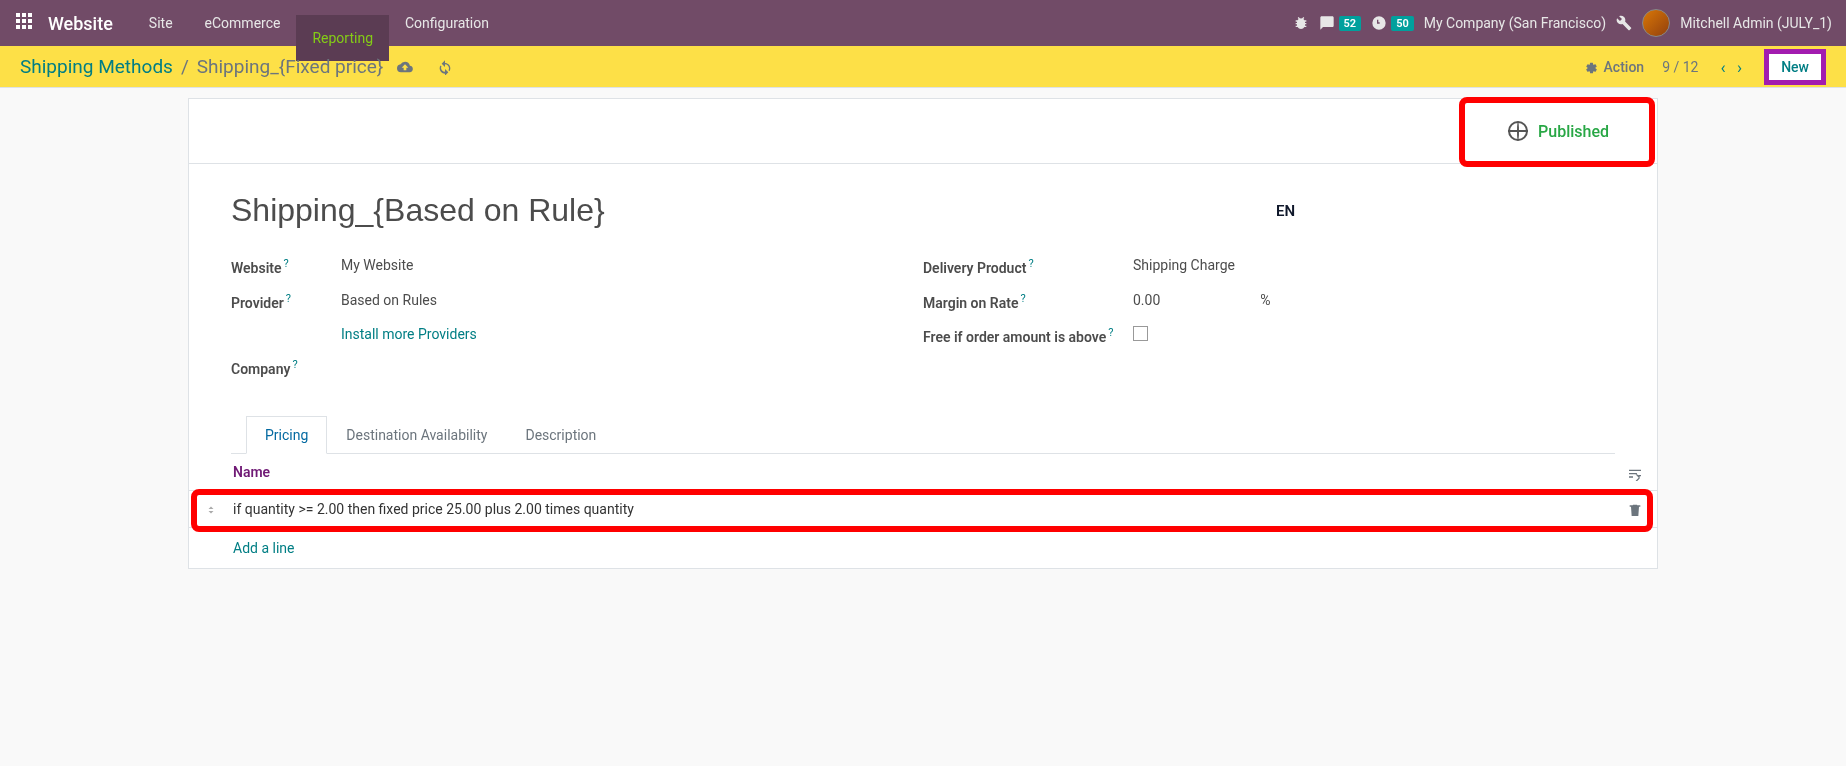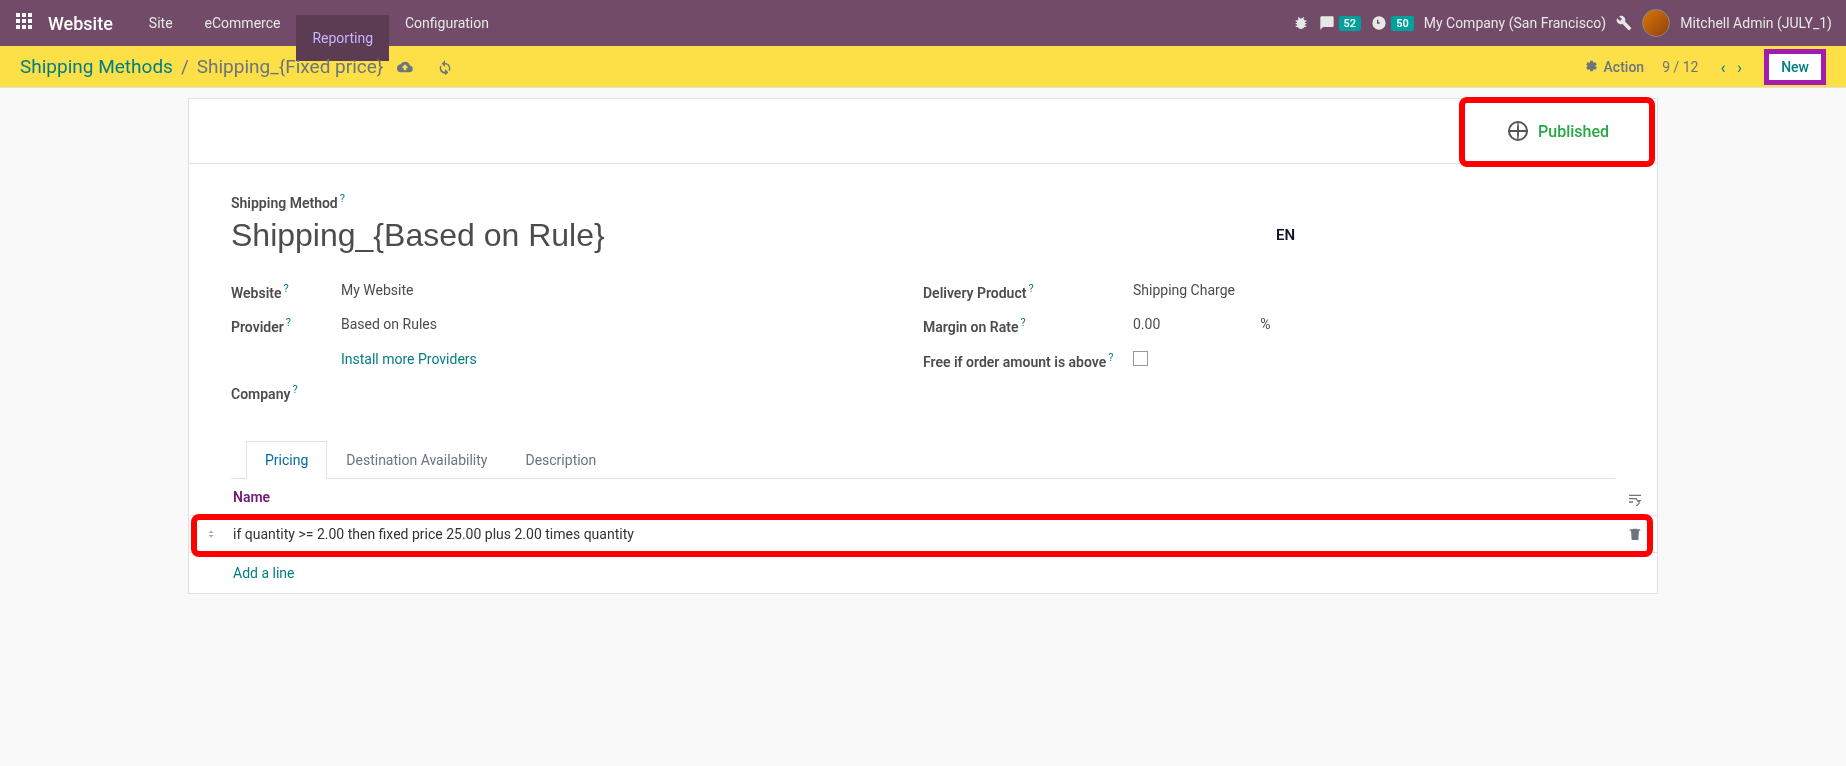--- a/index.html
+++ b/index.html
@@ -3,34 +3,34 @@
 <meta charset="utf-8">
 <style>
   * { box-sizing: border-box; margin: 0; padding: 0; }
   body { font-family: -apple-system, BlinkMacSystemFont, "Segoe UI", Roboto, "Helvetica Neue", sans-serif; background: #f9f9f9; color: #333; font-size: 14px; }
   
   .topbar { background: #714B67; height: 46px; display: flex; align-items: center; color: #E7E7E7; padding: 0 10px; }
   .apps-icon { width: 20px; height: 20px; display: grid; grid-template-columns: repeat(3,4px); grid-template-rows: repeat(3,4px); gap: 2px; margin: 0 12px 0 6px; }
   .apps-icon span { background: #fff; width:4px; height:4px; }
   .app-name { font-size: 18px; font-weight: 500; color: #fff; margin-right: 20px; }
   .menu-item { padding: 0 16px; height:46px; display:flex; align-items:center; cursor:pointer; font-size:14px; color: #E7E7E7; }
-  .menu-item.active { background: #5b3c53; color: #c4b5fd; margin-top: 30px; }
+  .menu-item.active { background: #5b3c53; color: #84cc16; margin-top: 30px; }
   .topbar-right { margin-left: auto; display:flex; align-items:center; height:46px; gap:10px; padding-right:4px;}
   .tb-ico { display:flex; align-items:center; gap:4px; color:#e7e7e7; cursor:pointer; }
   .badge { background:#00A09D; color:#fff; font-size:11px; padding:1px 5px; border-radius:2px; font-weight:600; }
   .avatar { width:28px; height:28px; border-radius:50%; background:linear-gradient(135deg,#d97706,#92400e); border:1px solid #888; }
   
   .controlbar { display:flex; align-items:center; height:42px; padding: 0 20px; background:#fde047; border-bottom:1px solid #dee2e6; }
   .breadcrumb { font-size:19px; display:flex; align-items:center; gap:8px; }
   .breadcrumb .root { color:#017e84; cursor:pointer; }
   .breadcrumb .sep { color:#6c757d; }
   .breadcrumb .current { color:#6c757d; }
   .crumb-ico { color:#6c757d; font-size:13px; cursor:pointer; margin-left:6px; }
   .cb-right { margin-left:auto; display:flex; align-items:center; gap:18px; }
-  .action-btn { color:#6c757d; font-weight:500; cursor:pointer; display:flex; align-items:flex-start; gap:6px; }
+  .action-btn { color:#6c757d; font-weight:500; cursor:pointer; display:flex; align-items:flex-end; gap:6px; }
   .pager { color:#6c757d; font-size:14px; }
   .pager-arrow { color:#017e84; font-size:17px; padding:0 4px; cursor:pointer; }
   .new-btn { border:5px solid #a21caf; color:#017e84; padding:5px 12px; font-weight:500; cursor:pointer; background:#fff; }
   
   .sheet-wrap { max-width:1470px; margin: 0 auto; padding: 0; }
   .sheet { background:#fff; border:1px solid #dee2e6; margin-top:10px; }
   
   .statusbar { height:65px; border-bottom:1px solid #dee2e6; display:flex; align-items:center; justify-content:flex-end; padding: 0 28px; position:relative; }
   .pub-box { display:flex; align-items:center; gap:10px; padding: 6px 20px; cursor:pointer; }
   .pub-text { color:#28a745; font-weight:500; font-size:16px; }
@@ -160,23 +160,20 @@
     <div class="statusbar">
       <div class="pub-box">
         <div class="globe"></div>
         <span class="pub-text">Published</span>
       </div>
       <div class="highlight-red-1"></div>
     </div>
 
     <div class="sheet-body">
       <div class="title-block">
-        <div class="lbl-row">
-          <span class="field-label">Shipping Method</span><span class="help-q">?</span>
-        </div>
         <div class="title-row">
           <input class="title-input" value="Shipping_{Based on Rule}" style="">
           <span class="lang-badge">EN</span>
         </div>
       </div>
 
       <div class="two-col">
         <div class="col">
           <div class="field-row">
             <div class="fl"><span class="field-label">Website</span><span class="help-q">?</span></div>

